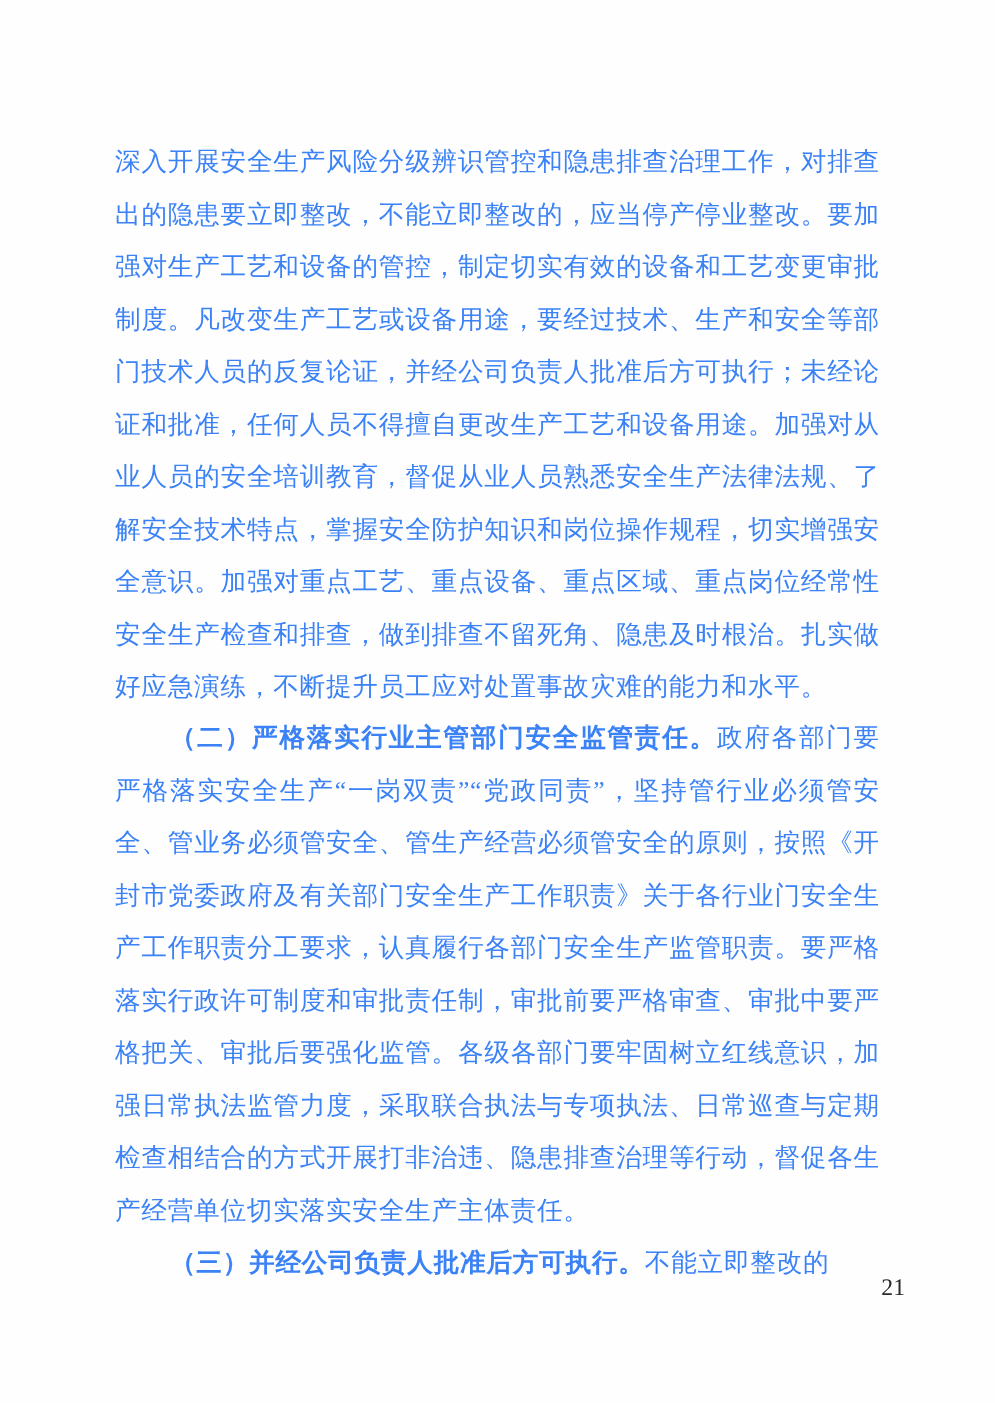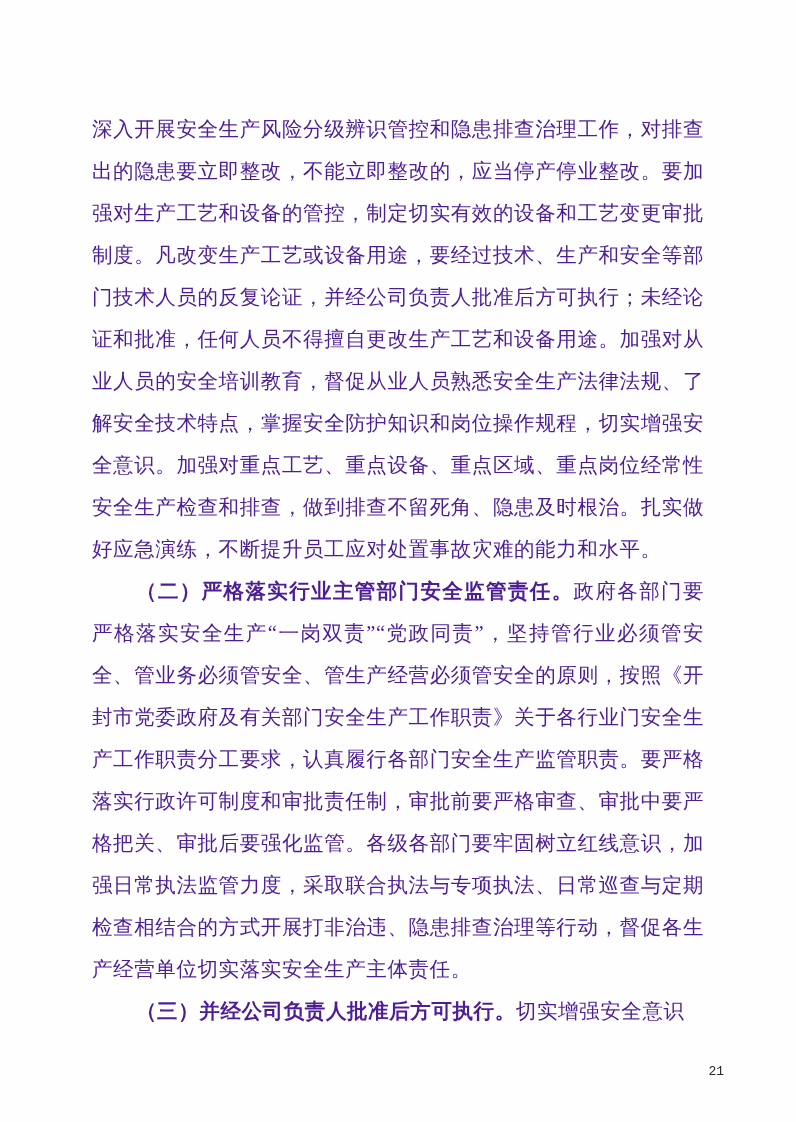--- a/index.html
+++ b/index.html
@@ -28,40 +28,40 @@
     top: 108px;
     width: 612px;
   }
   p {
     margin: 0;
     font-size: 20.5px;
     line-height: 42px;
     text-align: justify;
     text-justify: inter-ideograph;
     letter-spacing: 0.6px;
-    color: #4c1d95;
+    color: #3b82f6;
     font-family: "DejaVu Serif", "Liberation Serif", serif;
   }
   p.indent {
     text-indent: 44px;
     font-family: Liberation Serif, serif;
   }
   .para-gap {
     height: 0px;
   }
   .bold-lead {
     font-weight: bold;
   }
   .page-number {
     position: absolute;
     right: 72px;
-    top: 1064px;
-    font-size: 13px;
+    top: 1020px;
+    font-size: 19px;
     color: #2a2a2a;
-    font-family: Liberation Mono, monospace;
+    font-family: Liberation Serif, serif;
   }
 </style>
 </head>
 <body>
 
 <div class="page">
   <div class="content">
 
     <p class="para">
       <span>深入开展安全生产风险分级辨识管控和隐患排查治理工作，对排查出的隐患要立即整改，不能立即整改的，应当停产停业整改。要加强对生产工艺和设备的管控，制定切实有效的设备和工艺变更审批制度。凡改变生产工艺或设备用途，要经过技术、生产和安全等部门技术人员的反复论证，并经公司负责人批准后方可执行；未经论证和批准，任何人员不得擅自更改生产工艺和设备用途。加强对从业人员的安全培训教育，督促从业人员熟悉安全生产法律法规、了解安全技术特点，掌握安全防护知识和岗位操作规程，切实增强安全意识。加强对重点工艺、重点设备、重点区域、重点岗位经常性安全生产检查和排查，做到排查不留死角、隐患及时根治。扎实做好应急演练，不断提升员工应对处置事故灾难的能力和水平。</span>
@@ -69,19 +69,19 @@
 
     <div class="para-gap"></div>
 
     <p class="para indent">
       <span class="bold-lead">（二）严格落实行业主管部门安全监管责任。</span><span>政府各部门要严格落实安全生产“一岗双责”“党政同责”，坚持管行业必须管安全、管业务必须管安全、管生产经营必须管安全的原则，按照《开封市党委政府及有关部门安全生产工作职责》关于各行业门安全生产工作职责分工要求，认真履行各部门安全生产监管职责。要严格落实行政许可制度和审批责任制，审批前要严格审查、审批中要严格把关、审批后要强化监管。各级各部门要牢固树立红线意识，加强日常执法监管力度，采取联合执法与专项执法、日常巡查与定期检查相结合的方式开展打非治违、隐患排查治理等行动，督促各生产经营单位切实落实安全生产主体责任。</span>
     </p>
 
     <div class="para-gap"></div>
 
     <p class="para indent">
-      <span class="bold-lead">（三）并经公司负责人批准后方可执行。</span><span>切实增强安全意识</span>
+      <span class="bold-lead">（三）并经公司负责人批准后方可执行。</span><span>不能立即整改的</span>
     </p>
 
   </div>
 
   <div class="page-number">21</div>
 </div>
 
 </body></html>

